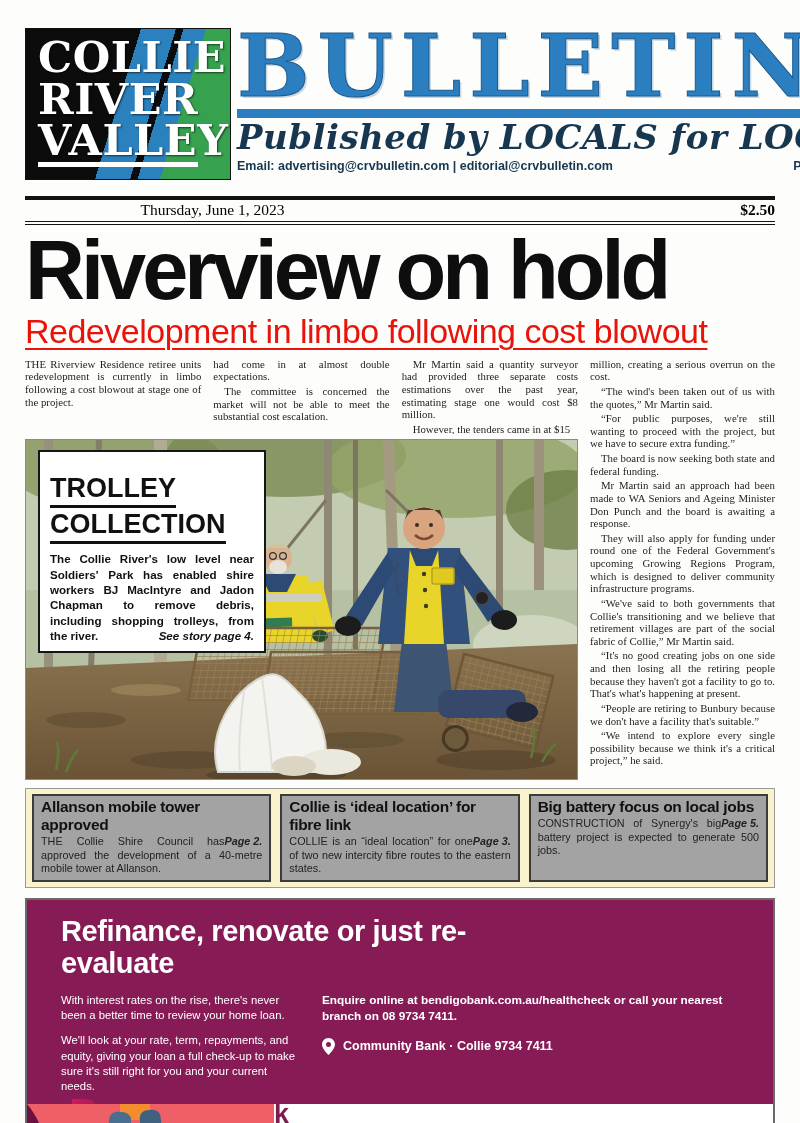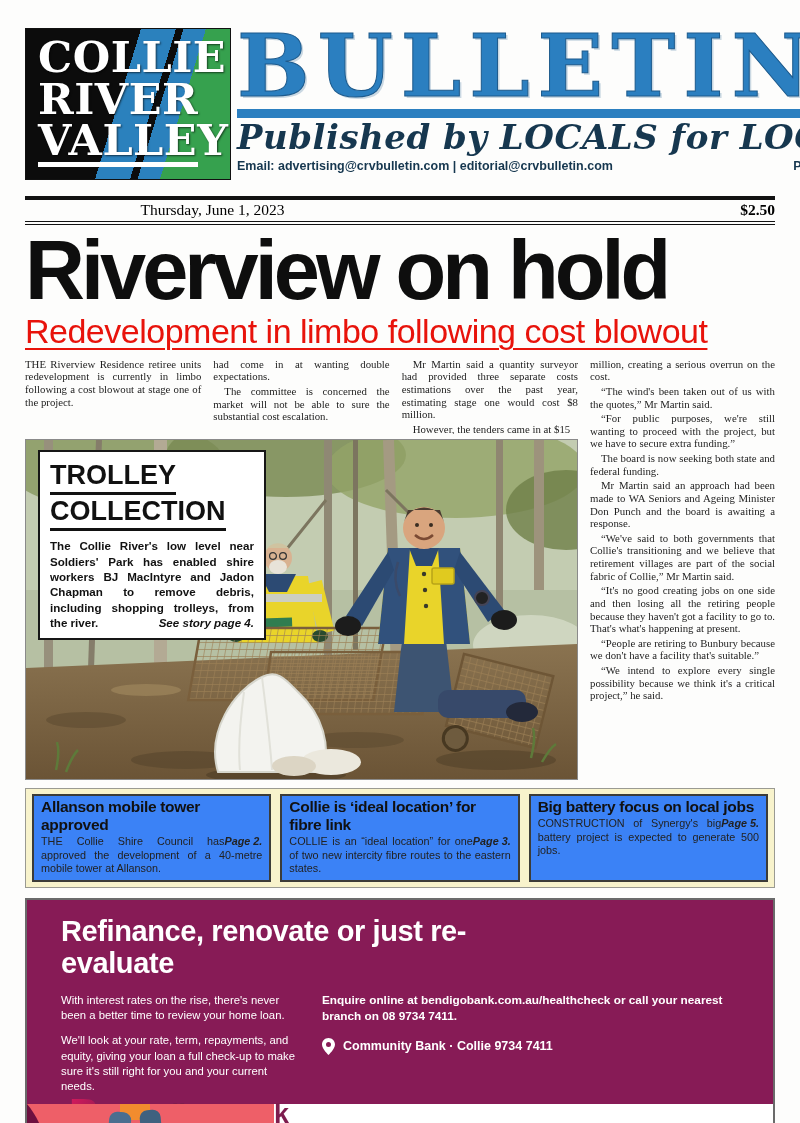--- a/index.html
+++ b/index.html
@@ -64,35 +64,35 @@
     text-indent:11px;color:#1d1d1d;}
   .col-first p:first-child{text-indent:0;}
   .col4{flex:1;overflow:hidden;}
 
   
   .photo{position:relative;margin-top:5px;height:341px;border:1px solid #8a8a8a;
     box-sizing:border-box;background:#aab596;}
   .photo svg{display:block;width:100%;height:100%;}
   .caption-box{
     position:absolute;top:10px;left:12px;width:228px;background:#fff;
-    border:2px solid #161616;padding:7px 10px 8px;box-sizing:border-box;
+    border:2px solid #161616;padding:20px 10px 8px;box-sizing:border-box;
   }
   .cap-title{font-family:"Liberation Sans",sans-serif;font-weight:bold;font-size:27px;
     line-height:1.2;letter-spacing:0;color:#111;}
   .cap-title span{display:inline-block;border-bottom:3px solid #111;padding-bottom:1px;}
   .cap-body{font-family:"Liberation Sans",sans-serif;font-weight:bold;font-size:11.6px;
     line-height:1.32;text-align:justify;margin-top:7px;color:#111;}
   .see-story{font-style:italic;float:right;}
 
   
   .teaser-band{
     margin-top:6px;background:#f8f3cc;border:1px solid #9a9a92;
     padding:5px 6px;display:grid;grid-template-columns:1fr 1fr 1fr;gap:9px;box-sizing:border-box;
   }
-  .teaser{border:2px solid #3c3c38;padding:2px 7px 4px;background:#3b82f6;}
+  .teaser{border:2px solid #3c3c38;padding:2px 7px 4px;background:#a3a3a3;}
   .teaser h3{margin:0;font-family:"Liberation Sans",sans-serif;font-size:15.5px;
     letter-spacing:-.3px;color:#111;}
   .teaser p{margin:1px 0 0;font-family:"Liberation Sans",sans-serif;font-size:10.8px;
     line-height:1.28;text-align:justify;color:#222;}
   .page-ref{font-weight:bold;font-style:italic;float:right;}
 
   
   .ad{margin-top:10px;border:2px solid #6a6a6a;background:#fff;}
   .ad-top{display:flex;height:186px;flex-direction:column;}
   .ad-left{flex:1;background:#871b56;color:#fff;padding:16px 20px 0 34px;
@@ -142,22 +142,22 @@
   <div class="headline">Riverview on hold</div>
   <div class="subheadline">Redevelopment in limbo following cost blowout</div>
 
   <div class="article">
     <div class="article-left">
       <div class="three-cols">
         <div class="col col-first">
             <p>THE Riverview Residence retiree units redevelopment is currently in limbo following a cost blowout at stage one of the project.</p>
           </div>
         <div class="col col-first">
-            <p>had come in at wanting double expectations.</p>
-            <p>The committee is concerned the market will not be able to sure the substantial cost escalation.</p>
+            <p>had come in at almost double expectations.</p>
+            <p>The committee is concerned the market will not be able to meet the substantial cost escalation.</p>
           </div>
         <div class="col">
             <p>Mr Martin said a quantity surveyor had provided three separate costs estimations over the past year, estimating stage one would cost $8 million.</p>
             <p>However, the tenders came in at $15</p>
           </div>
       </div>
 
       <div class="photo">
         <svg viewBox="0 0 551 339" preserveAspectRatio="none">
           <defs>
@@ -274,20 +274,21 @@
         </div>
       </div>
     </div>
 
     <div class="col4 col-first article-col">
         <p>million, creating a serious overrun on the cost.</p>
         <p>“The wind's been taken out of us with the quotes,” Mr Martin said.</p>
         <p>“For public purposes, we're still wanting to proceed with the project, but we have to secure extra funding.”</p>
         <p>The board is now seeking both state and federal funding.</p>
         <p>Mr Martin said an approach had been made to WA Seniors and Ageing Minister Don Punch and the board is awaiting a response.</p>
+        <p>They will also apply for funding under round one of the Federal Government's upcoming Growing Regions Program, which is designed to deliver community infrastructure programs.</p>
         <p>“We've said to both governments that Collie's transitioning and we believe that retirement villages are part of the social fabric of Collie,” Mr Martin said.</p>
         <p>“It's no good creating jobs on one side and then losing all the retiring people because they haven't got a facility to go to. That's what's happening at present.</p>
         <p>“People are retiring to Bunbury because we don't have a facility that's suitable.”</p>
         <p>“We intend to explore every single possibility  because we think it's a critical project,” he said.</p>
       </div>
   </div>
 
   <div class="teaser-band">
     <div class="teaser">
       <h3>Allanson mobile tower approved</h3>

